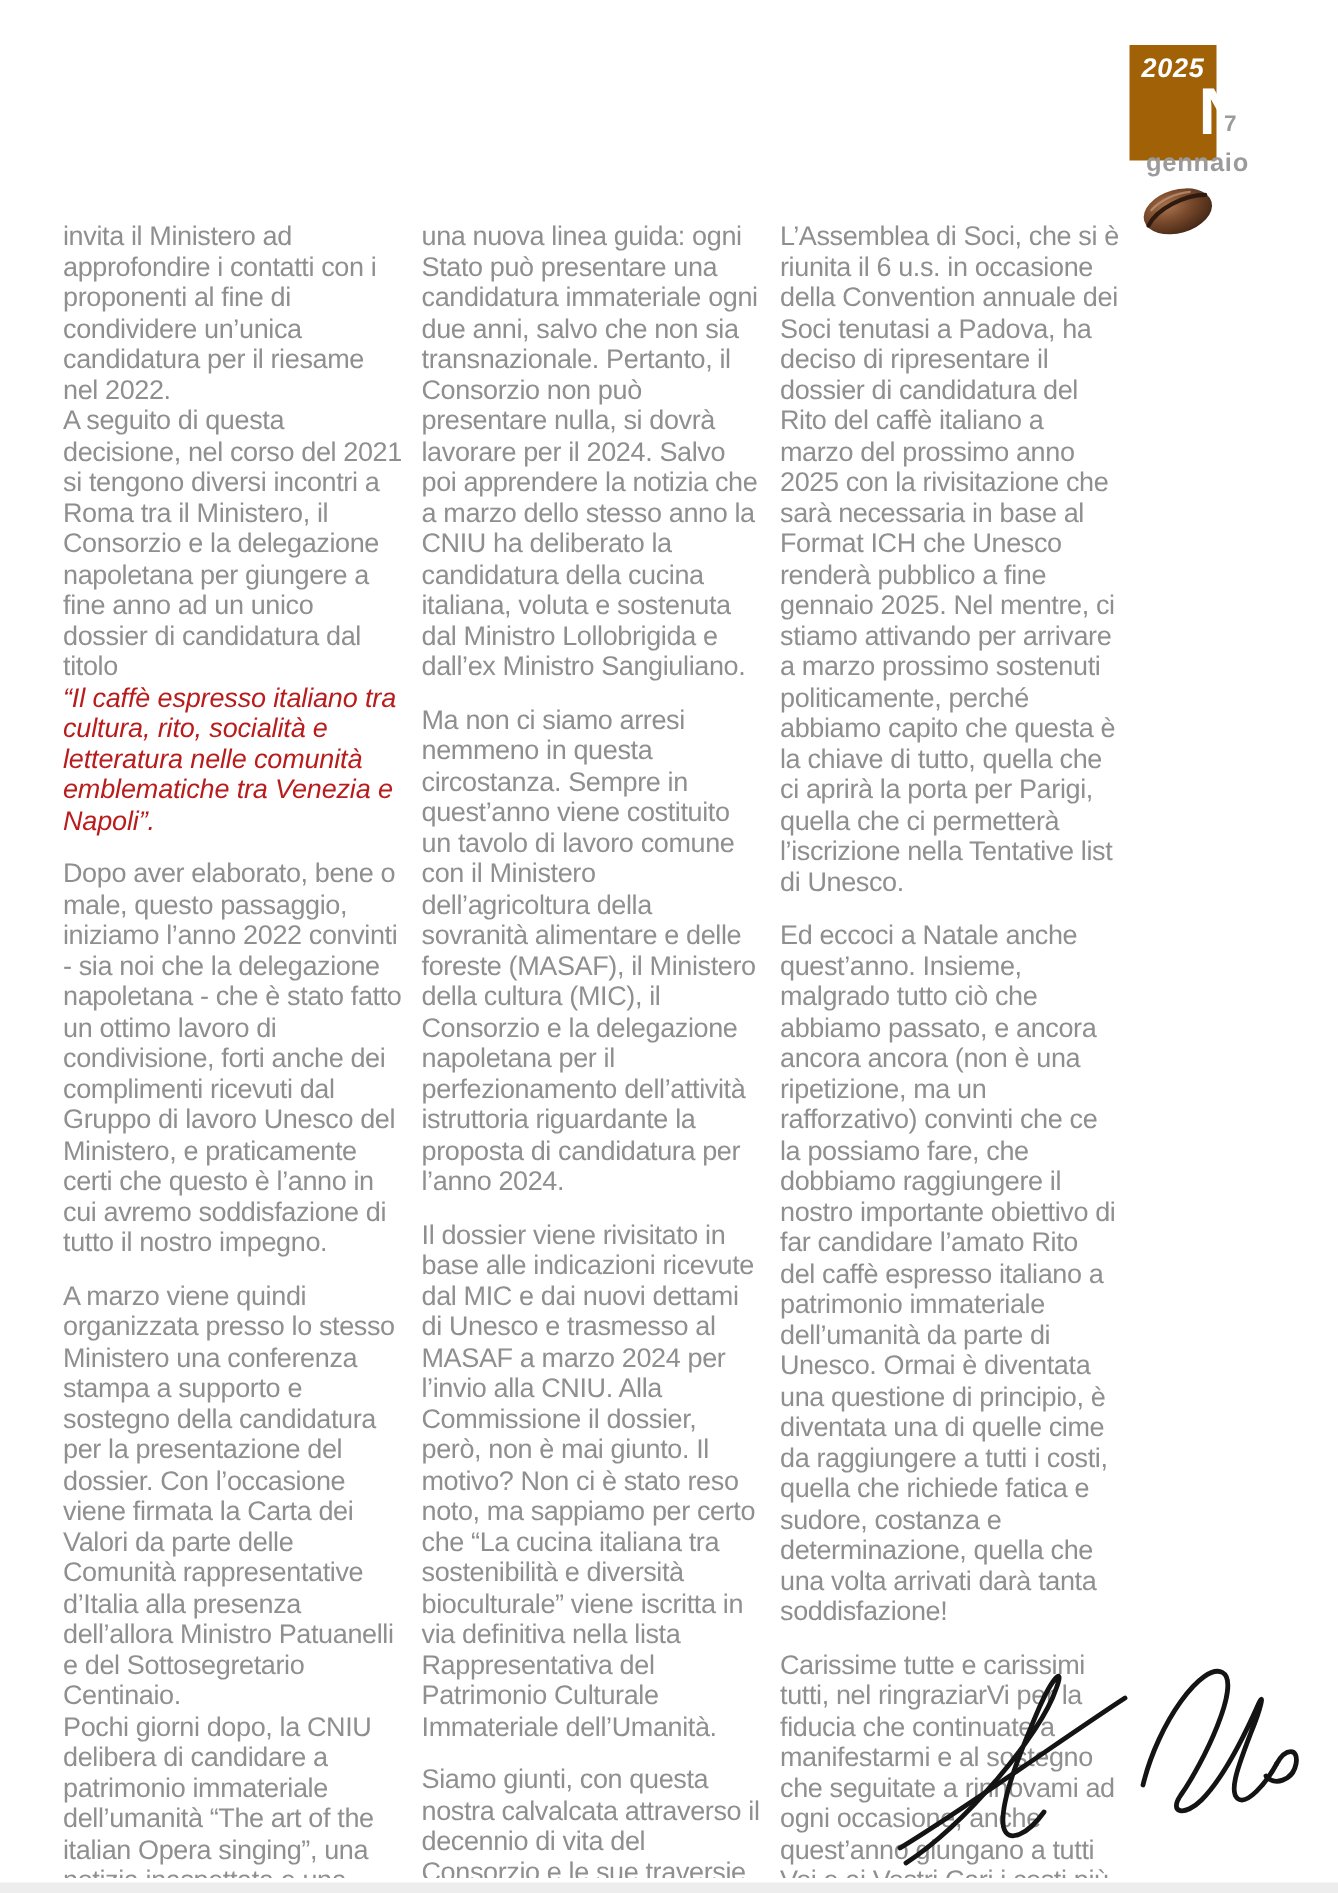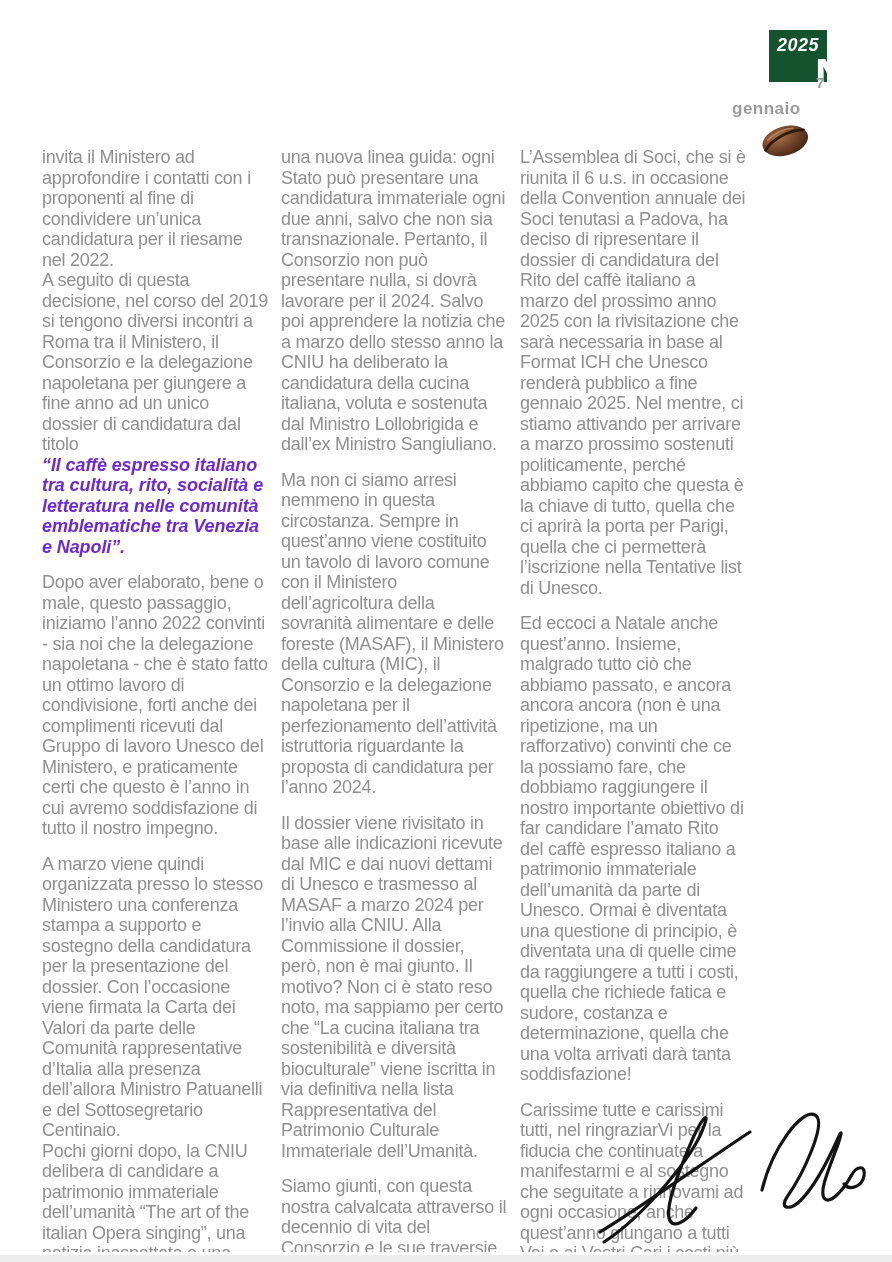--- a/index.html
+++ b/index.html
@@ -1,53 +1,53 @@
 <!DOCTYPE html>
 <html><head>
 <meta charset="utf-8">
 <style>
   * { margin:0; padding:0; box-sizing:border-box; }
   html,body { width:892px; height:1262px; background:#ffffff; overflow:hidden; }
   body { position:relative; font-family:"Liberation Sans", sans-serif; }
 
   
   .logo-box {
-    position:absolute; left:753px; top:30px; width:58px; height:52px;
-    background:#14532d; color:#ffffff; text-align:center;margin-left:16px;
+    position:absolute; left:753px; top:30px; width:58px; height:77px;
+    background:#a16207; color:#ffffff; text-align:center;
   }
   .logo-year {
     display:block; font-size:18px; font-weight:700; font-style:italic;
     letter-spacing:0.5px; padding-top:5px;
   }
   .logo-nt {
     display:block; font-size:44px; font-weight:700; letter-spacing:-3px;
     line-height:40px; margin-top:-1px;padding-left:46px;
   }
   .issue-number {
     position:absolute; left:816px; top:74px; font-size:15px; font-weight:700;
     color:#9b9b9b;
   }
   .logo-month {
-    position:absolute; left:732px; top:99px; font-size:17px; font-weight:700;
+    position:absolute; left:764px; top:99px; font-size:17px; font-weight:700;
     color:#9b9b9b; letter-spacing:0.5px;
   }
   .bean { position:absolute; left:757px; top:118px; }
 
   
   .columns {
     position:absolute; left:42px; top:147px; width:704px; height:1105px;
     display:grid; grid-template-columns:1fr 1fr 1fr; column-gap:13px;
     overflow:hidden;
   }
   .col { font-size:18px; line-height:20.5px; letter-spacing:-0.25px;
          color:#8f8f8f; font-weight:400; }
   .para { margin:0; }
   .para.gap { margin-top:15px; }
   .para.title-run {
-    color:#6d28d9; font-weight:700; font-style:italic; letter-spacing:-0.1px;
+    color:#b91c1c; font-weight:400; font-style:italic; letter-spacing:-0.1px;
   }
 
   
   .signature { position:absolute; left:598px; top:1092px; }
 
   
   .bottom-strip {
     position:absolute; left:0; right:0; bottom:0; height:7px; background:#ededed;
   }
 </style>
@@ -75,21 +75,21 @@
       <path d="M 7,27 C 16,17 38,13 52,17" fill="none" stroke="#2e1a0e" stroke-width="3" stroke-linecap="round"></path>
       <path d="M 12,17 C 20,12 32,10 42,12" fill="none" stroke="#c59a77" stroke-width="1.6" stroke-linecap="round" opacity="0.7"></path>
     </g>
   </svg>
 </span>
 
 <div class="columns">
 
   <div class="col">
     <p class="para">invita il Ministero ad approfondire i contatti con i proponenti al fine di condividere un’unica candidatura per il riesame nel 2022.</p>
-    <p class="para">A seguito di questa decisione, nel corso del 2019 si tengono diversi incontri a Roma tra il Ministero, il Consorzio e la delegazione napoletana per giungere a fine anno ad un unico dossier di candidatura dal titolo</p>
+    <p class="para">A seguito di questa decisione, nel corso del 2021 si tengono diversi incontri a Roma tra il Ministero, il Consorzio e la delegazione napoletana per giungere a fine anno ad un unico dossier di candidatura dal titolo</p>
     <p class="para title-run">“Il caffè espresso italiano tra cultura, rito, socialità e letteratura nelle comunità emblematiche tra Venezia e Napoli”.</p>
     <p class="para gap">Dopo aver elaborato, bene o male, questo passaggio, iniziamo l’anno 2022 convinti - sia noi che la delegazione napoletana - che è stato fatto un ottimo lavoro di condivisione, forti anche dei complimenti ricevuti dal Gruppo di lavoro Unesco del Ministero, e praticamente certi che questo è l’anno in cui avremo soddisfazione di tutto il nostro impegno.</p>
     <p class="para gap">A marzo viene quindi organizzata presso lo stesso Ministero una conferenza stampa a supporto e sostegno della candidatura per la presentazione del dossier. Con l’occasione viene firmata la Carta dei Valori da parte delle Comunità rappresentative d’Italia alla presenza dell’allora Ministro Patuanelli e del Sottosegretario Centinaio.</p>
     <p class="para">Pochi giorni dopo, la CNIU delibera di candidare a patrimonio immateriale dell’umanità “The art of the italian Opera singing”, una notizia inaspettata e una grande delusione difficile da definito, soprattutto dopo tutte le problematicità che si erano riuscite a oltrepassare.</p>
     <p class="para">A gennaio 2020 il Ministero ci informa che Unesco ha definito</p>
   </div>
 
   <div class="col">
     <p class="para">una nuova linea guida: ogni Stato può presentare una candidatura immateriale ogni due anni, salvo che non sia transnazionale. Pertanto, il Consorzio non può presentare nulla, si dovrà lavorare per il 2024. Salvo poi apprendere la notizia che a marzo dello stesso anno la CNIU ha deliberato la candidatura della cucina italiana, voluta e sostenuta dal Ministro Lollobrigida e dall’ex Ministro Sangiuliano.</p>
     <p class="para gap">Ma non ci siamo arresi nemmeno in questa circostanza. Sempre in quest’anno viene costituito un tavolo di lavoro comune con il Ministero dell’agricoltura della sovranità alimentare e delle foreste (MASAF), il Ministero della cultura (MIC), il Consorzio e la delegazione napoletana per il perfezionamento dell’attività istruttoria riguardante la proposta di candidatura per l’anno 2024.</p>

